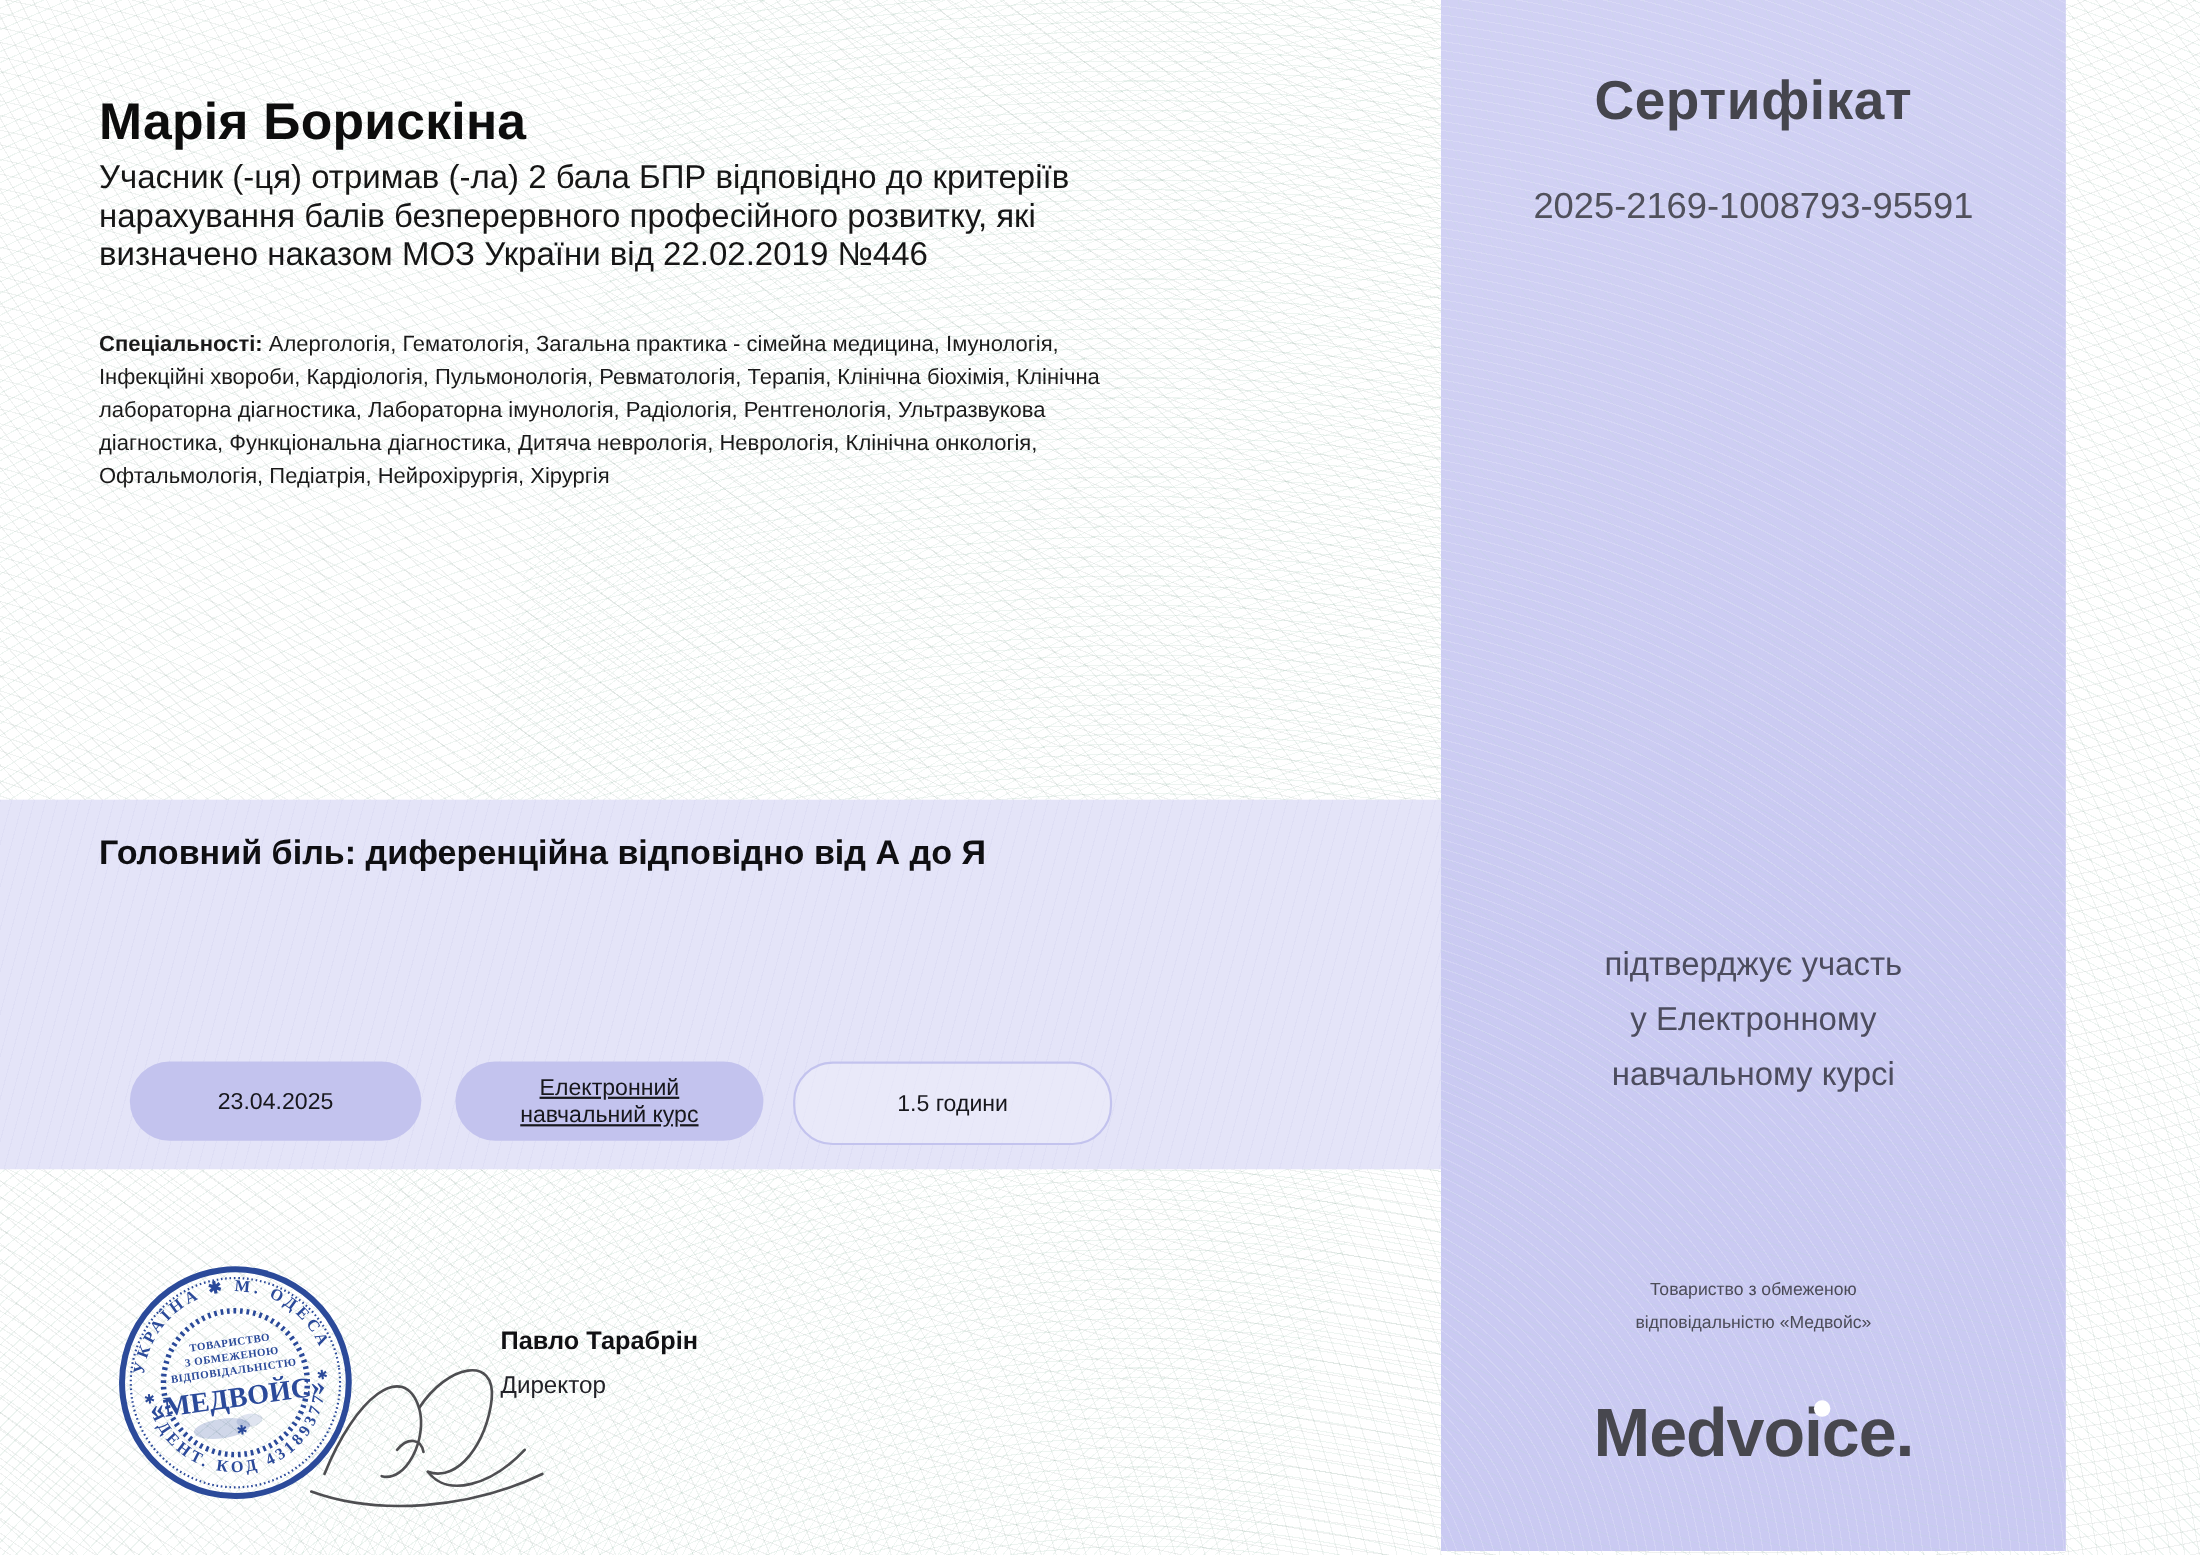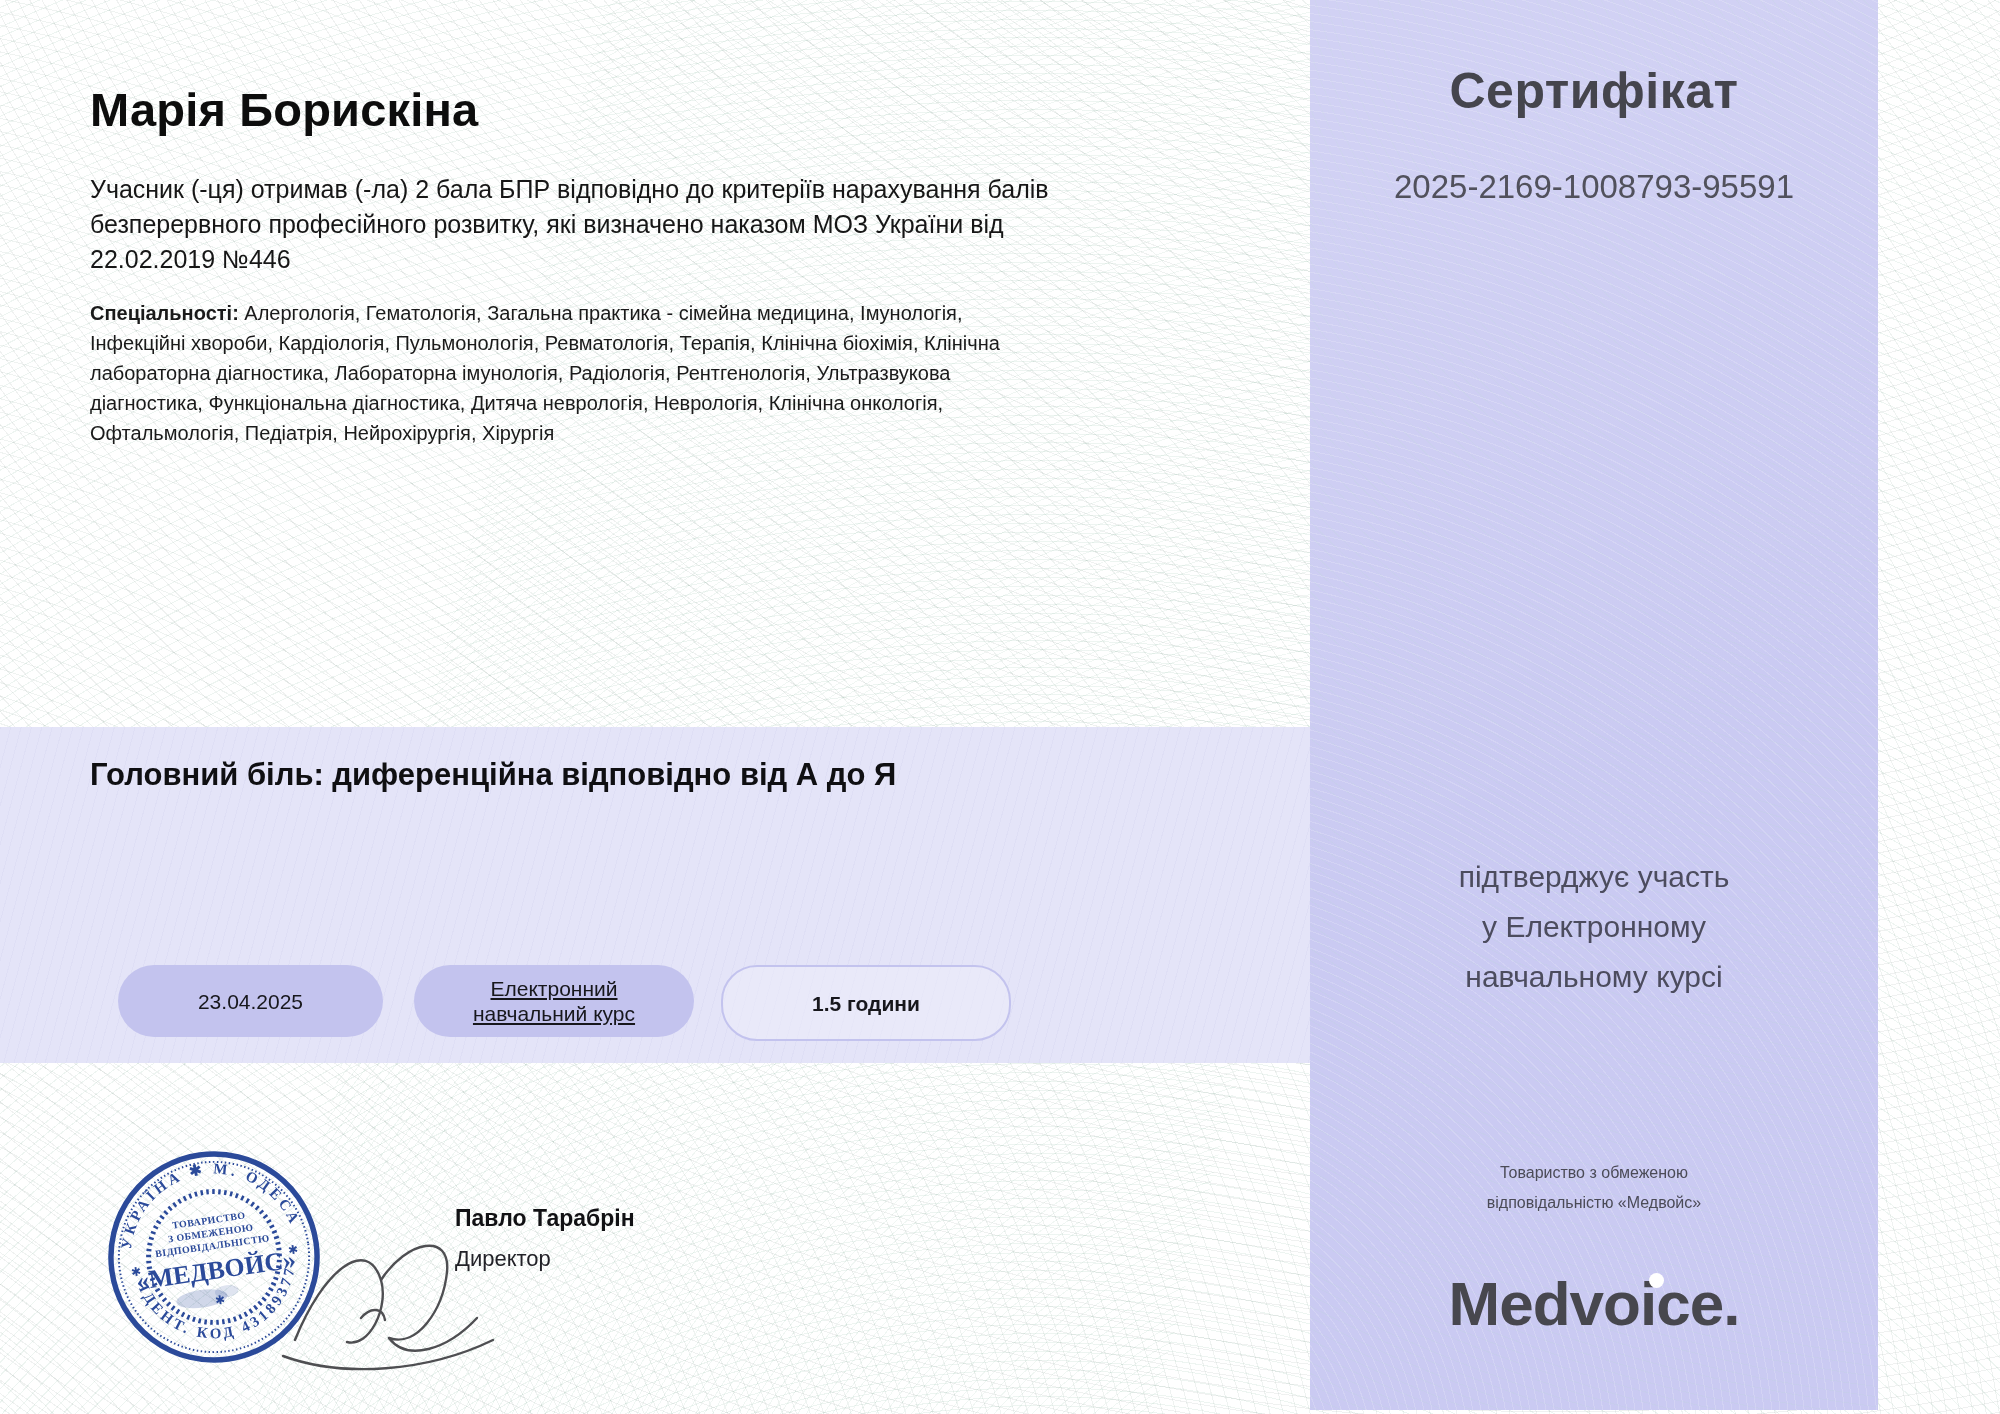--- a/index.html
+++ b/index.html
@@ -35,38 +35,38 @@
     font-size:16px;line-height:30px;color:#4b4b57;}
   .logo-row{position:absolute;left:0;top:1268px;width:568px;text-align:center;}
   .logo-wrap{position:relative;display:inline-block;}
   .logo-text{font-size:62px;font-weight:bold;color:#47474e;letter-spacing:-1px;}
   .logo-dot{position:absolute;left:200px;top:5px;width:15px;height:15px;border-radius:50%;
     background:#ffffff;}
 
   
   .recipient-name{position:absolute;left:90px;top:82px;width:1100px;
     font-size:47px;font-weight:bold;color:#0d0d0d;letter-spacing:0.2px;}
-  .award-text{position:absolute;left:90px;top:172px;width:1000px;
-    font-size:25px;line-height:35px;color:#161616;}
+  .award-text{position:absolute;left:90px;top:144px;width:1000px;
+    font-size:30px;line-height:35px;color:#161616;}
   .specialties{position:absolute;left:90px;top:298px;width:935px;
     font-size:20px;line-height:30px;color:#1a1a1a;}
   .specialties b{font-weight:bold;}
 
   
   .course-band{position:absolute;left:0;top:727px;width:1310px;height:336px;
     background:
       repeating-linear-gradient(105deg, rgba(120,120,190,0.05) 0 1px, rgba(0,0,0,0) 1px 10px),
       #e4e4f8;}
   .course-title{position:absolute;left:90px;top:30px;width:1150px;
     font-size:31px;font-weight:bold;color:#0f0f12;}
   .badge{position:absolute;top:238px;height:72px;border-radius:36px;
     display:flex;align-items:center;justify-content:center;text-align:center;
     font-size:21px;line-height:25px;color:#17171c;}
   .badge.filled{background:#c3c3ee;}
-  .badge.outlined{background:rgba(236,236,250,0.55);border:2px solid #c3c3ee;font-weight:bold;}
+  .badge.outlined{background:rgba(236,236,250,0.55);border:2px solid #c3c3ee;}
   .badge-date{left:118px;width:265px;}
   .badge-type{left:414px;width:280px;padding:0 20px;box-sizing:border-box;text-decoration:underline;}
   .badge-duration{left:721px;width:286px;}
 
   
   .signatory-name{position:absolute;left:455px;top:1205px;font-size:23px;font-weight:bold;color:#111114;}
   .signatory-role{position:absolute;left:455px;top:1246px;font-size:22px;color:#222228;}
   .stamp{position:absolute;left:105px;top:1148px;width:218px;height:218px;transform:rotate(-8deg);}
   .stamp text{fill:#2b4a9a;font-family:"Liberation Serif", serif;}
   .arc-text{font-size:15px;font-weight:bold;letter-spacing:3.5px;text-anchor:middle;}

